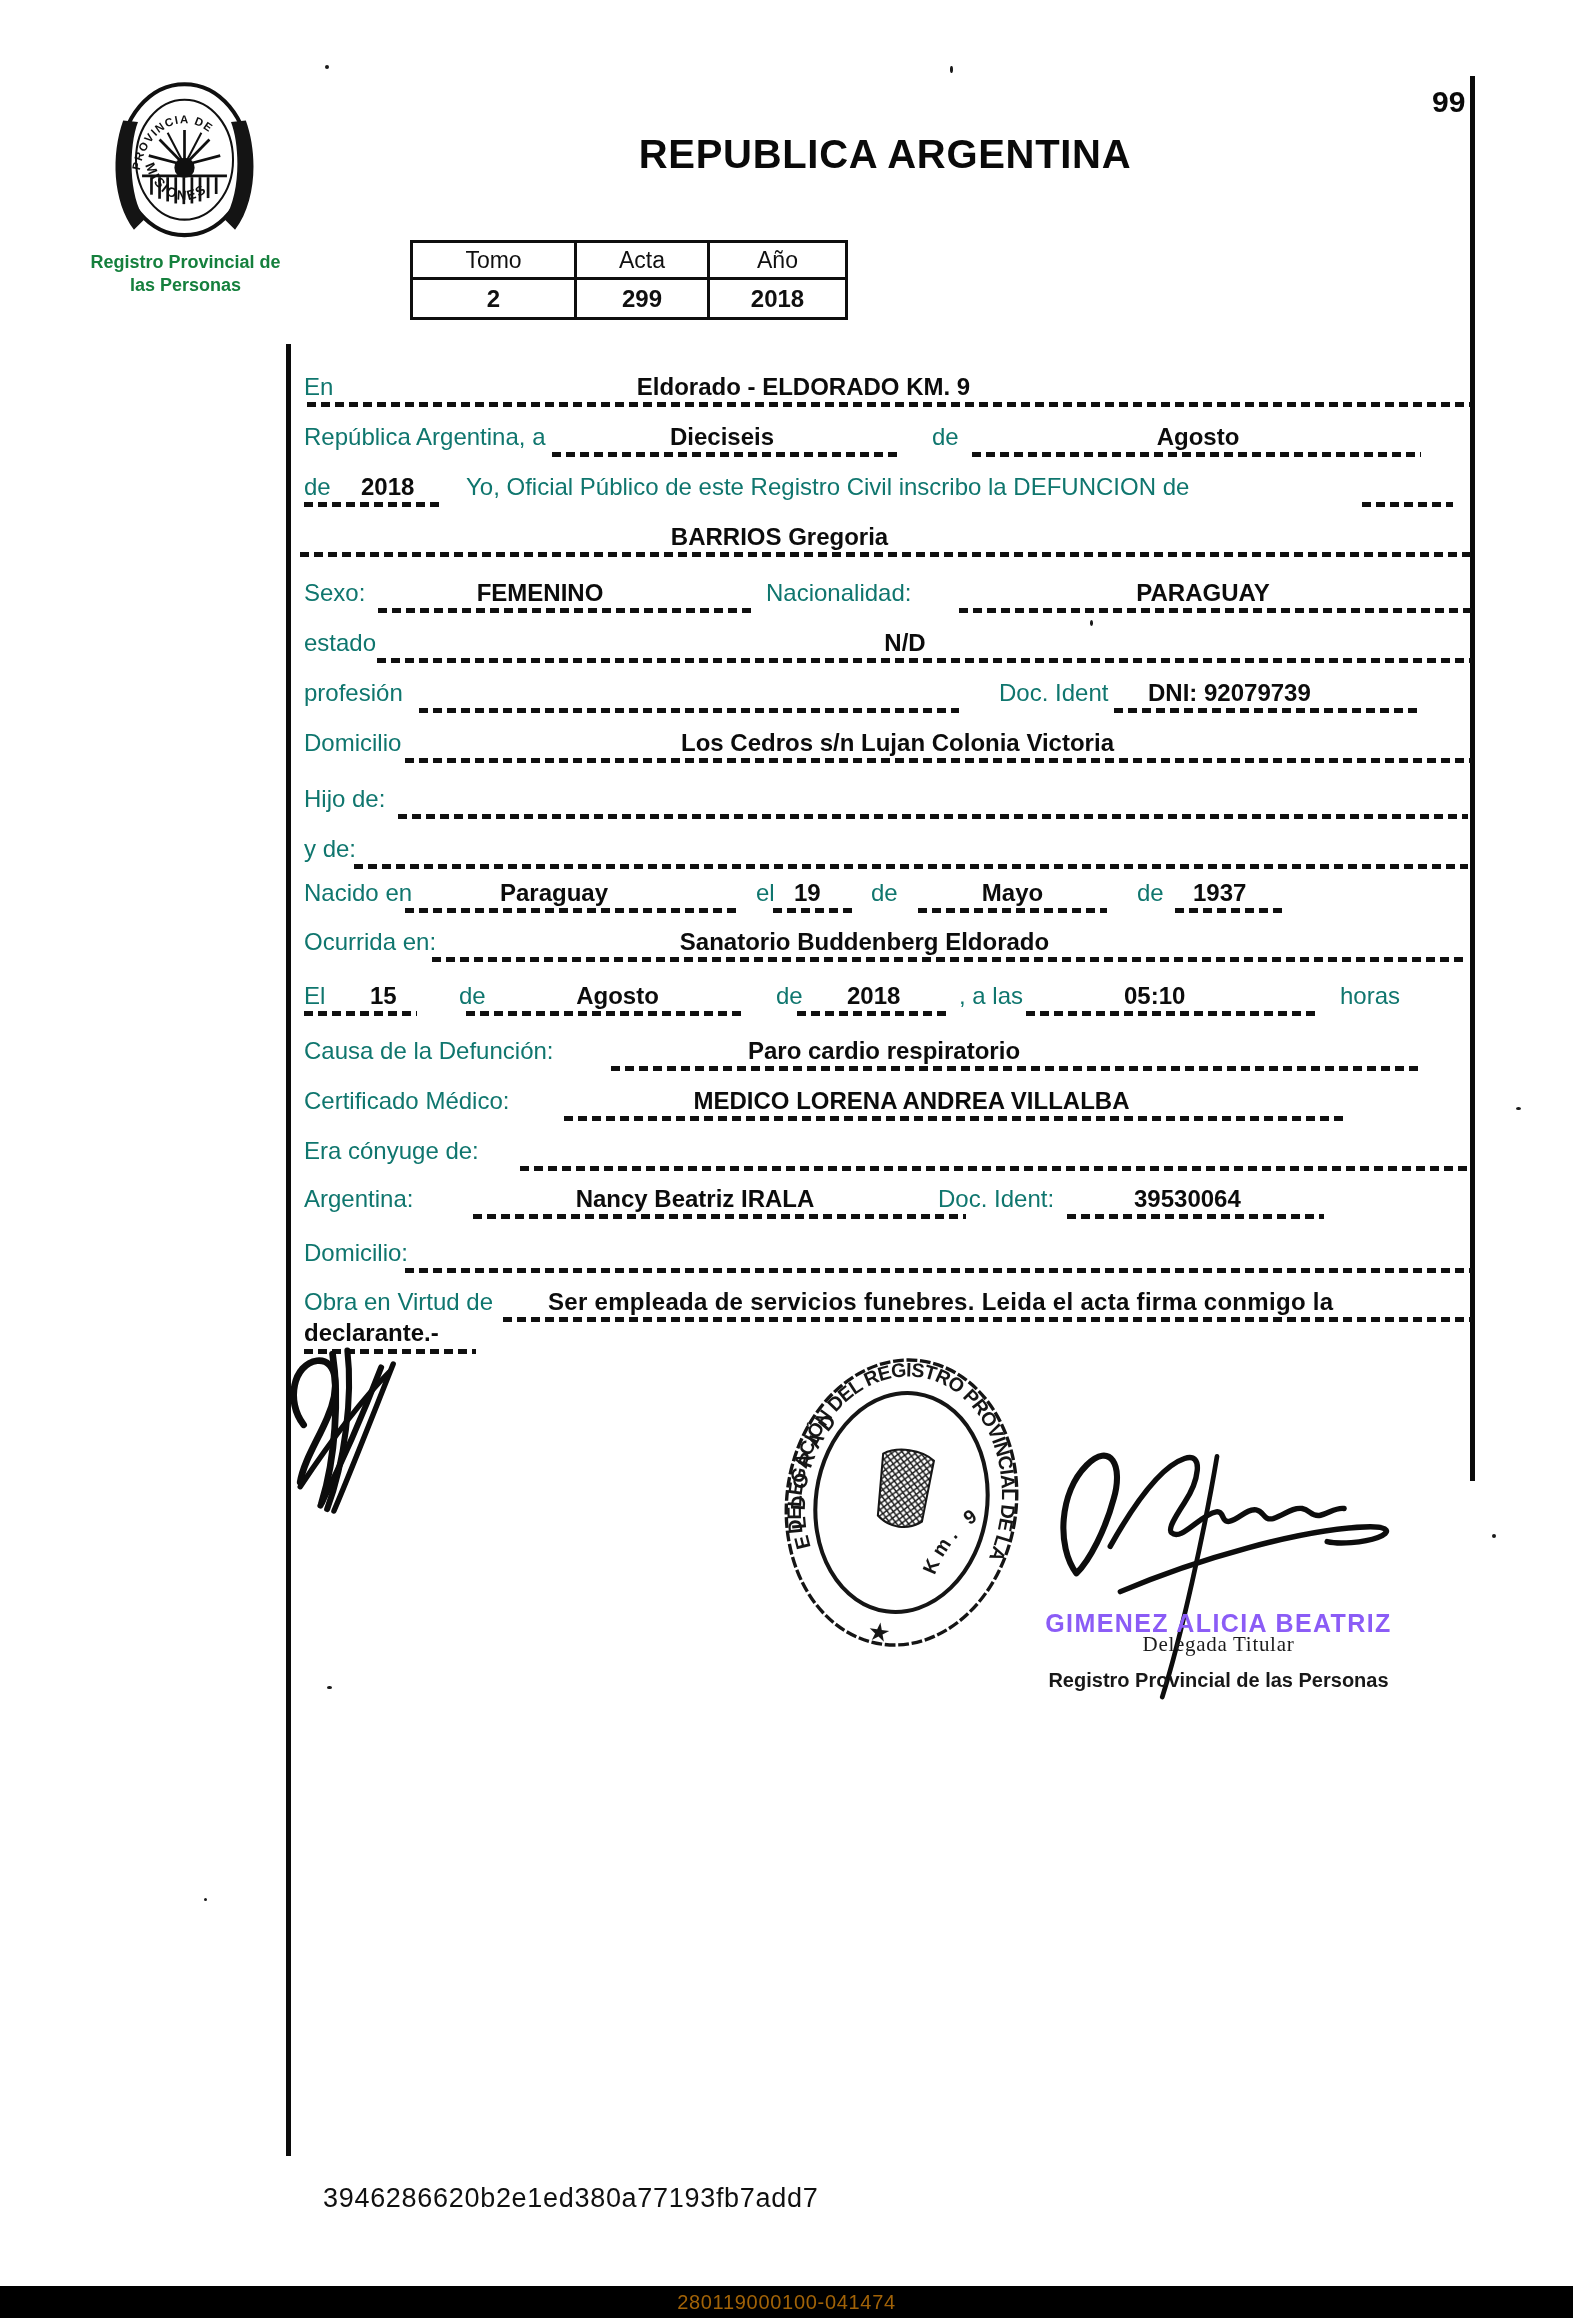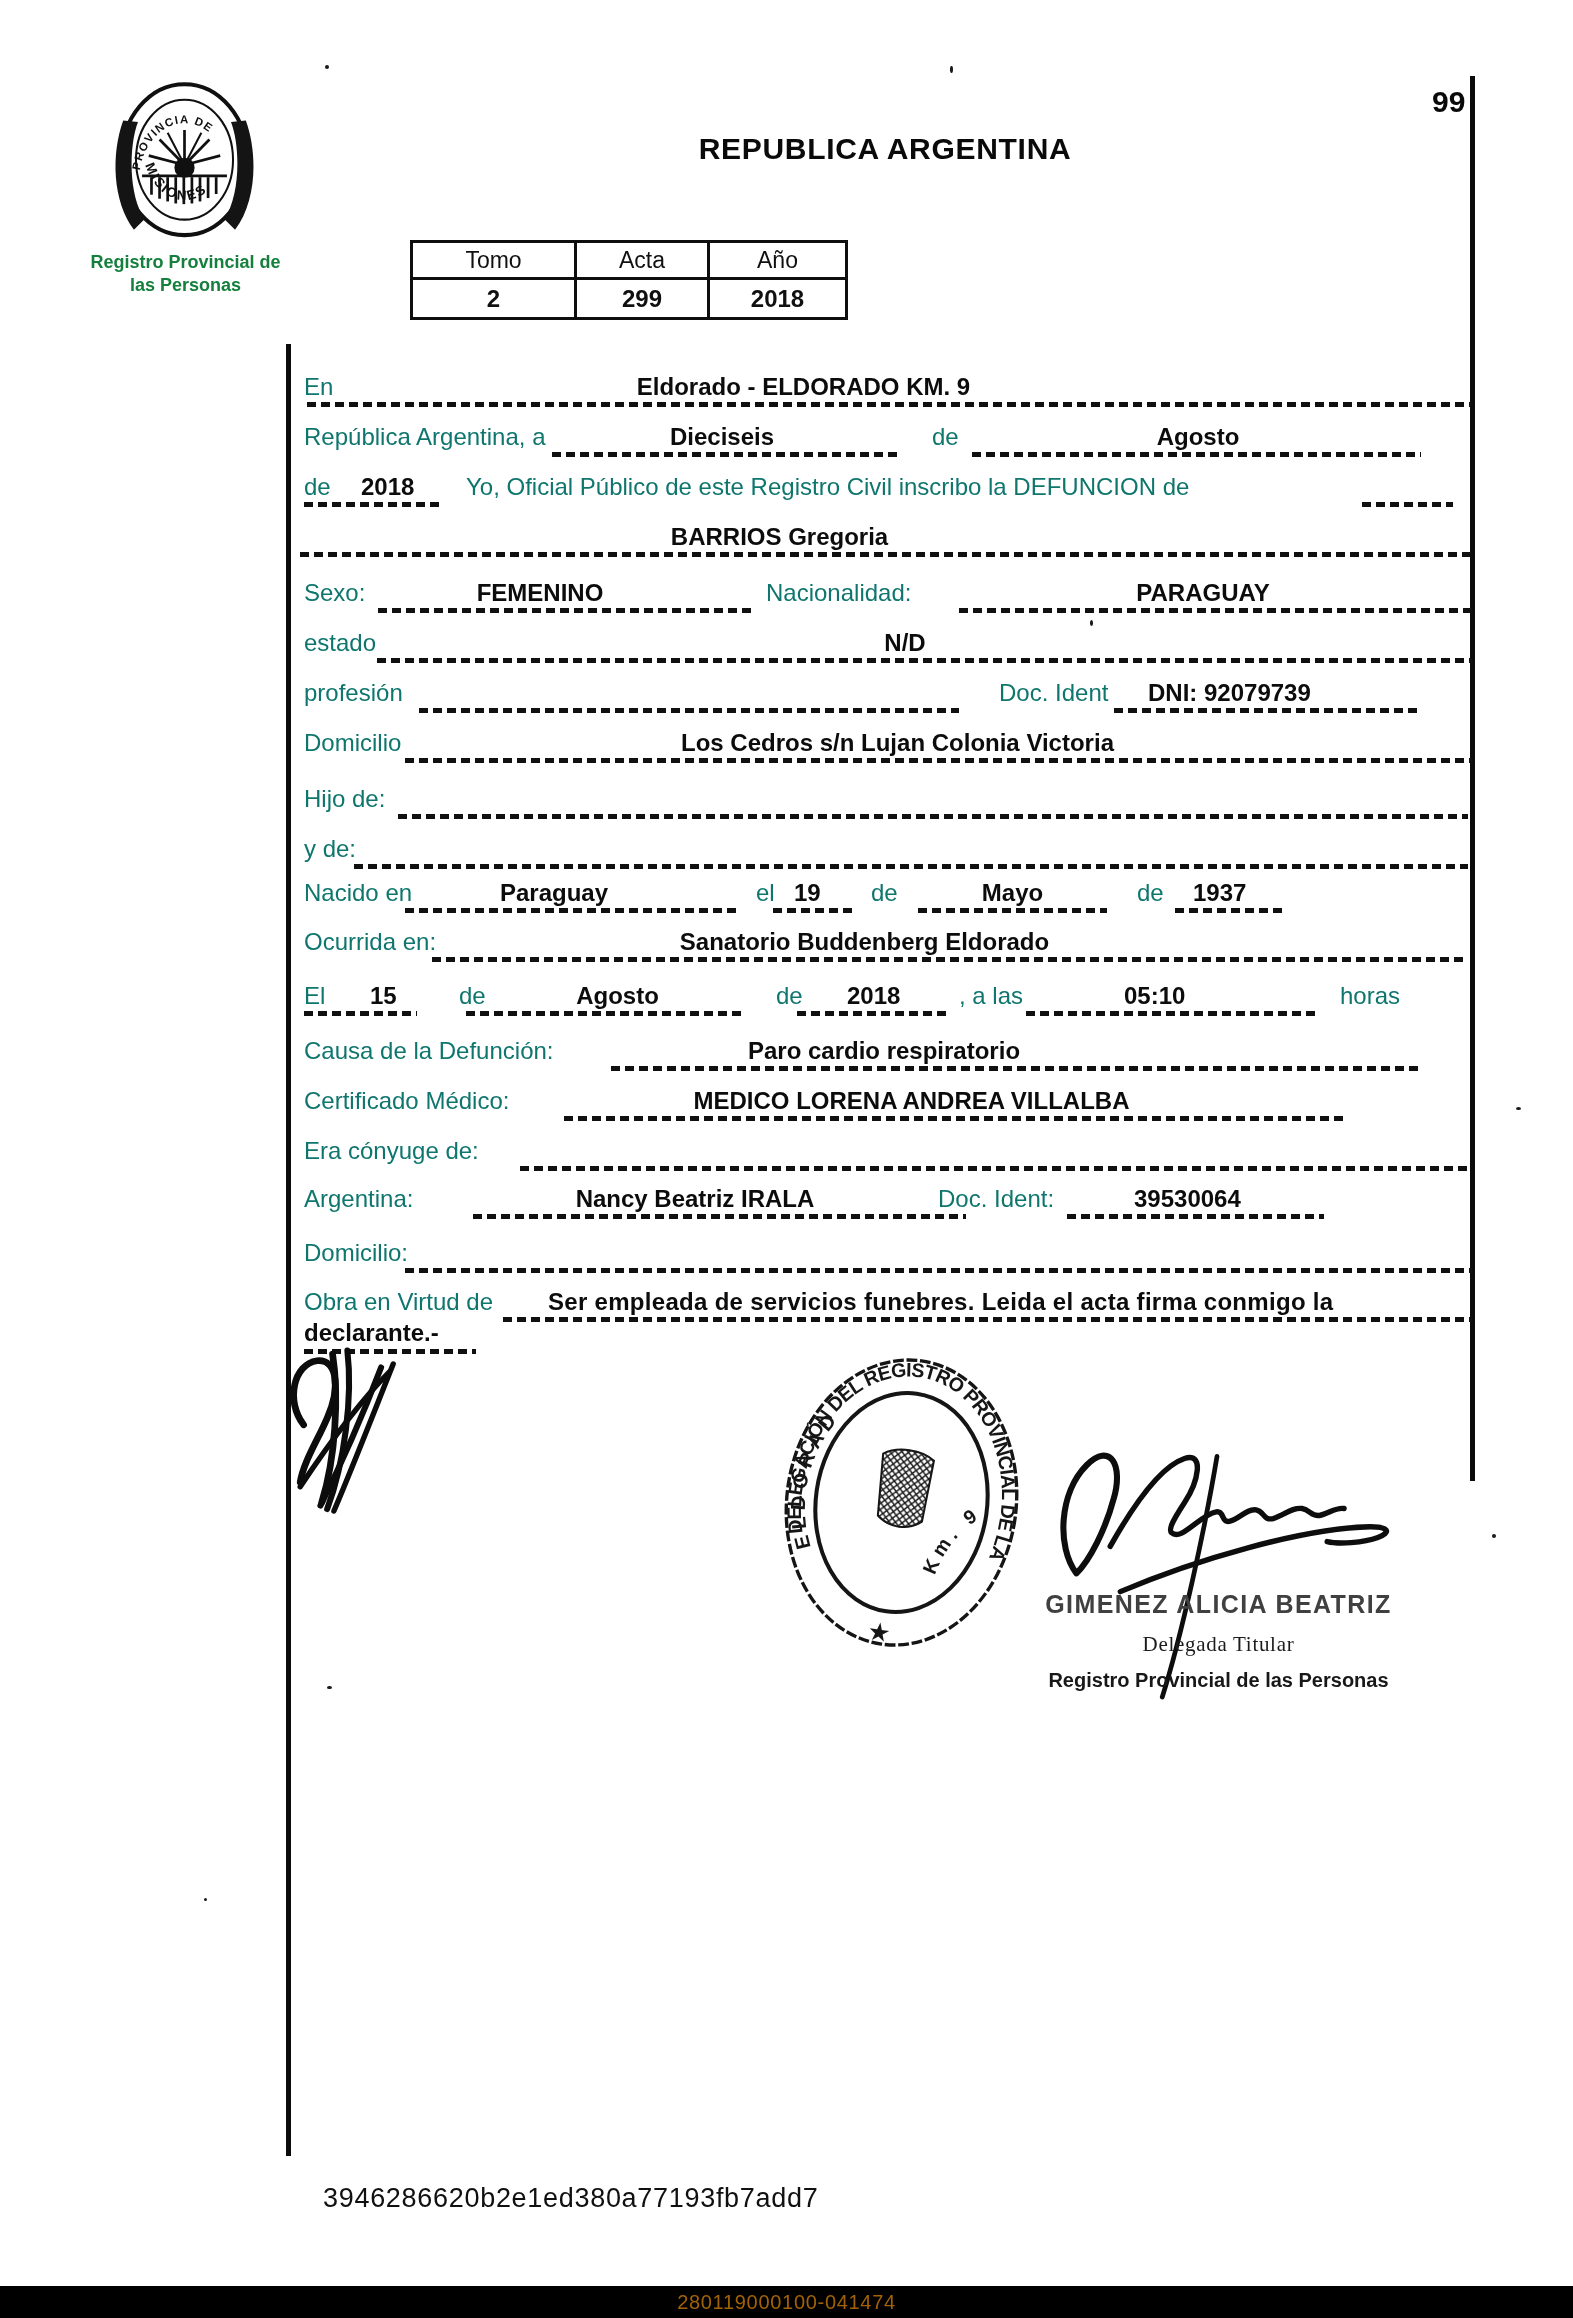--- a/index.html
+++ b/index.html
@@ -5,30 +5,30 @@
   html,body{margin:0;padding:0;background:#ffffff;}
   .page{position:relative;width:1573px;height:2319px;background:#fff;overflow:hidden;
         font-family:"Liberation Sans",sans-serif;color:#111;}
   .lbl{position:absolute;font-size:24px;white-space:nowrap;color:#0f766e;}
   .val{position:absolute;font-size:24px;font-weight:bold;white-space:nowrap;color:#0c0c0c;}
   .ctr{text-align:center;white-space:nowrap;}
   .dots{position:absolute;height:4.7px;
         background:repeating-linear-gradient(90deg,#101010 0 8.8px,transparent 8.8px 14px);}
   .vline{position:absolute;background:#0b0b0b;}
   .speck{position:absolute;background:#1a1a1a;border-radius:50%;}
-  .title{position:absolute;font-size:30px;font-weight:bold;letter-spacing:0.7px;color:#0a0a0a;}
+  .title{position:absolute;font-size:40px;font-weight:bold;letter-spacing:0.7px;color:#0a0a0a;}
   .pageno{position:absolute;font-size:30px;font-weight:bold;color:#0a0a0a;}
   .actatable{position:absolute;left:410px;top:240px;border-collapse:collapse;}
   .actatable td{border:3.4px solid #0e0e0e;text-align:center;font-size:23px;color:#101010;}
   .actatable tr.hdr td{height:32px;}
   .actatable tr.dat td{height:35px;font-weight:bold;font-size:24px;}
   .defbox{position:absolute;left:975px;top:246px;width:440px;height:56px;border:4px solid #0d0d0d;
           display:flex;align-items:center;justify-content:center;font-size:28px;letter-spacing:1.4px;color:#0d0d0d;}
   .signame{position:absolute;left:1043px;width:351px;text-align:center;font-weight:bold;
-           font-size:25px;letter-spacing:1.4px;color:#404040;}
+           font-size:25px;letter-spacing:1.4px;color:#8b5cf6;margin-top:19px;}
   .sigrole{position:absolute;left:1043px;width:351px;text-align:center;
            font-family:"Liberation Serif",serif;font-size:21px;letter-spacing:0.7px;color:#1b1b1b;}
   .sigorg{position:absolute;left:1043px;width:351px;text-align:center;font-weight:bold;
           font-size:20px;color:#181818;}
   .hash{position:absolute;left:323px;top:2183px;font-size:27px;letter-spacing:0.7px;color:#101010;}
   .barcodebar{position:absolute;left:0;top:2286px;width:1573px;height:33px;background:#000;}
   .barcodebar div{width:100%;text-align:center;color:#a16207;font-size:20px;line-height:33px;letter-spacing:0.7px;}
   .orgline{position:absolute;left:81px;width:209px;text-align:center;font-weight:bold;font-size:18px;color:#15803d;}
   svg{position:absolute;overflow:visible;}
 </style>

